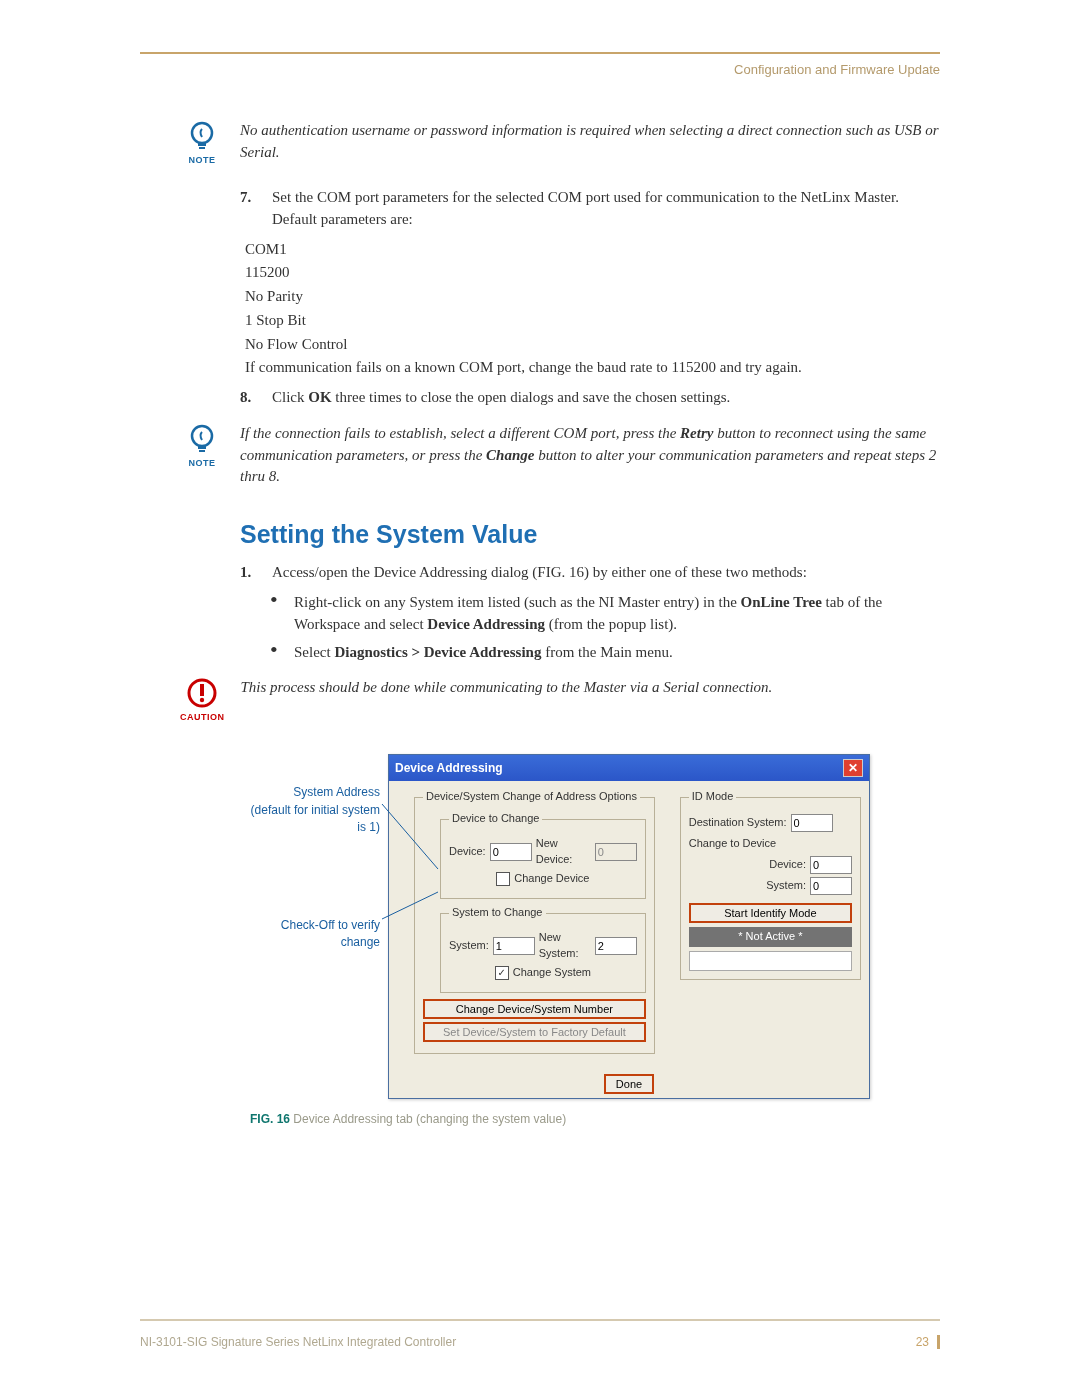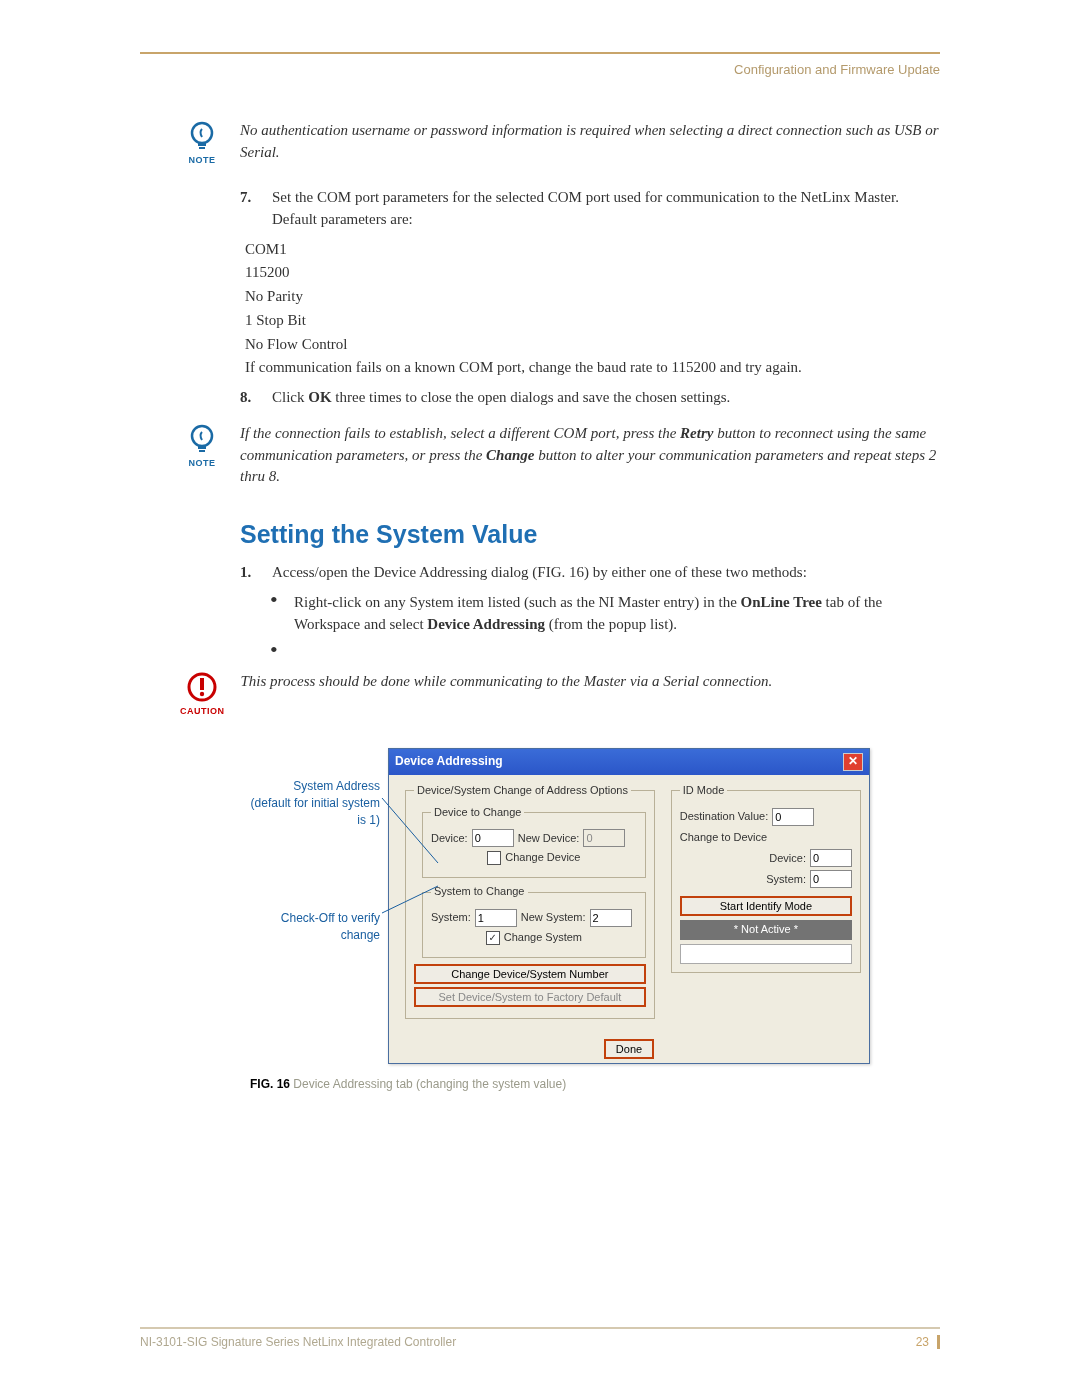--- a/index.html
+++ b/index.html
@@ -152,21 +152,21 @@
   cursor: default;
 }
 .dialog-body {
   padding: 8px;
   display: flex;
   gap: 8px;
 }
 fieldset {
   border: 1px solid #b8b098;
   padding: 6px 8px 8px 8px;
-  margin: 0 0 6px 8px;
+  margin: 0 0 6px 17px;
 }
 legend { font-size: 11px; padding: 0 3px; }
 .left-col { flex: 1.3; }
 .right-col { flex: 1; }
 .row {
   display: flex;
   align-items: center;
   gap: 4px;
   margin: 3px 0;
 }
@@ -216,29 +216,29 @@
 .done-row {
   text-align: center;
   padding: 6px 0 4px 0;
 }
 .fig-caption {
   font-family: 'Segoe UI',Arial,sans-serif;
   font-size: 12px;
   color: #9a9a8a;
   margin: 12px 0 0 70px;
 }
-.fig-caption .fb { font-weight: bold; color:#000000; }
+.fig-caption .fb { font-weight: bold; color:#0f766e; }
 
 .footer {
   position: absolute;
   left: 140px;
   right: 140px;
   bottom: 48px;
   border-top: 2px solid #d5c9b0;
-  padding-top: 6px;
+  padding-top: 14px;
   font-family: 'Segoe UI',Arial,sans-serif;
   font-size: 12px;
   color: #b0a890;
   display: flex;
   justify-content: space-between;
 }
 .footer .pg {
   color: #c8a46a;
   border-right: 3px solid #c8a46a;
   padding-right: 8px;
@@ -314,20 +314,23 @@
 
     <div class="bullet-list">
       <div class="brow">
         <div class="dot">•</div>
         <div>
           <span>Right-click on any System item listed (such as the NI Master entry) in the </span><span class="bold">OnLine Tree</span><span> tab of the Workspace and select </span><span class="bold">Device Addressing</span><span> (from the popup list).</span>
         </div>
       </div>
       <div class="brow">
         <div class="dot">•</div>
+        <div>
+          <span>Select </span><span class="bold">Diagnostics &gt; Device Addressing</span><span> from the Main menu.</span>
+        </div>
       </div>
     </div>
 
     <div class="note-block">
       <div class="note-icon caution-icon">
         <div class="bulb">
           <svg viewBox="0 0 32 32">
               <circle cx="16" cy="16" r="13" fill="none" stroke="#c80000" stroke-width="3"></circle>
               <rect x="14" y="7" width="4" height="12" fill="#c80000"></rect>
               <circle cx="16" cy="23" r="2.2" fill="#c80000"></circle>
@@ -388,21 +391,21 @@
                 </div>
               <div class="row">
                   <button class="btn wide disabled">Set Device/System to Factory Default</button>
                 </div>
             </fieldset>
           </div>
           <div class="right-col">
             <fieldset>
               <legend>ID Mode</legend>
               <div class="row">
-                <label>Destination Value:</label>
+                <label>Destination System:</label>
                 <input class="txt" value="0" style="">
               </div>
               <div style="margin:4px 0">Change to Device</div>
               <div class="row" style="justify-content:flex-end">
                 <label>Device:</label>
                 <input class="txt" value="0" style="">
               </div>
               <div class="row" style="justify-content:flex-end">
                 <label>System:</label>
                 <input class="txt" value="0" style="">

